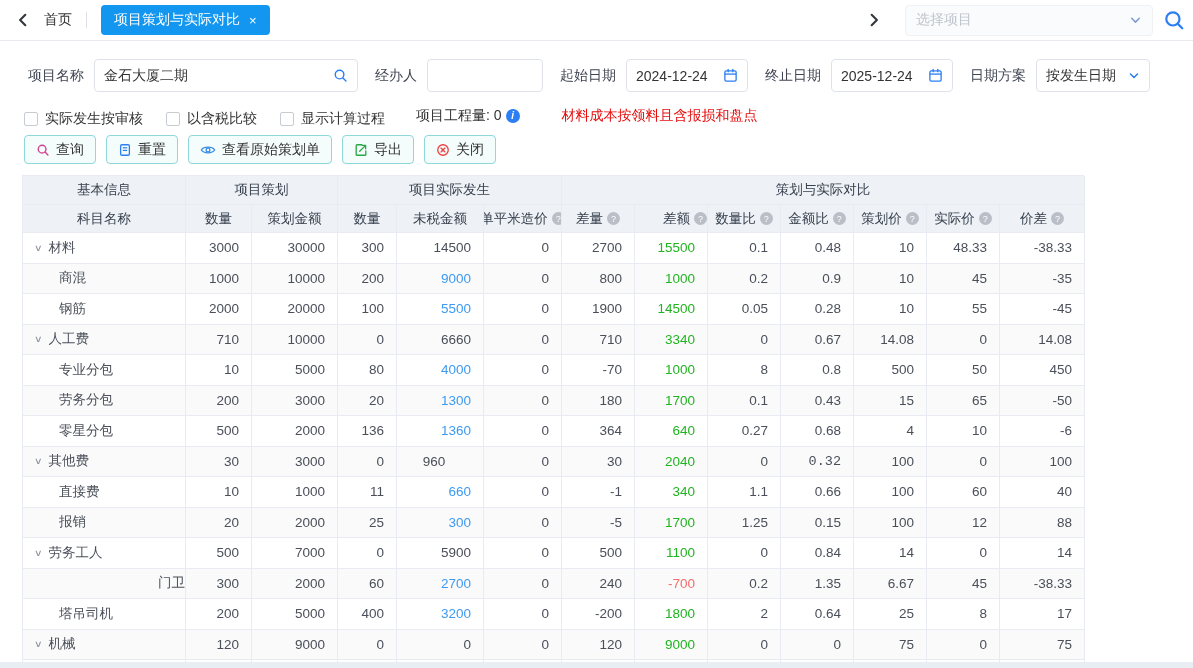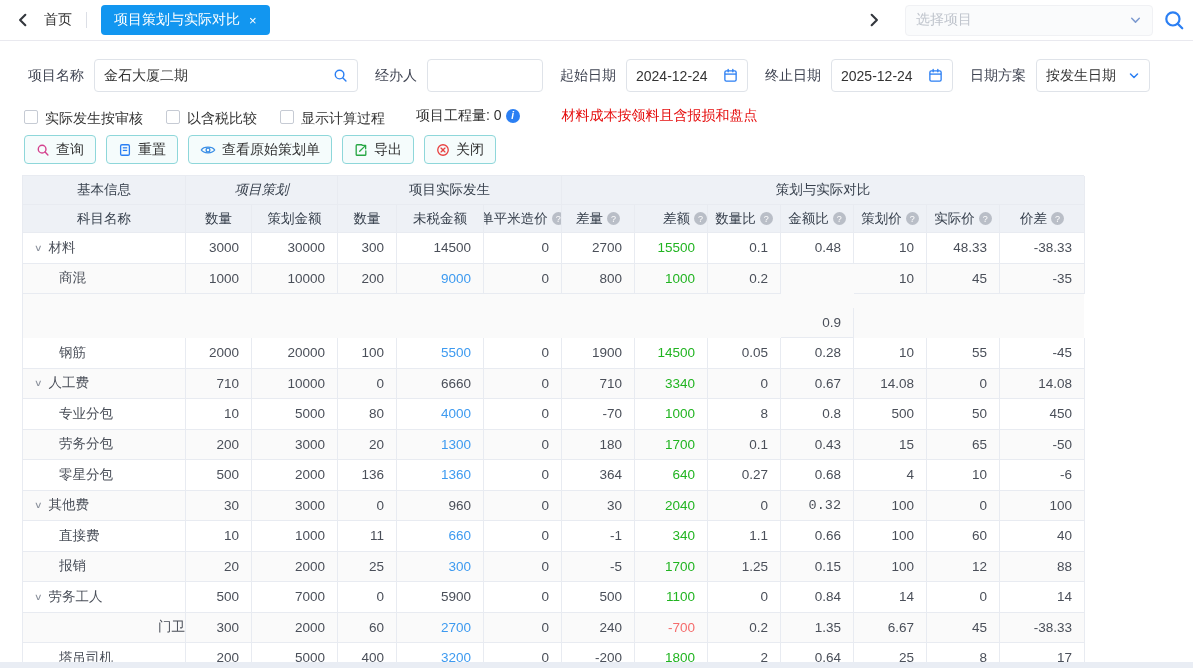--- a/index.html
+++ b/index.html
@@ -19,21 +19,21 @@
   
   .form-row { display:flex; align-items:center; margin:18px 0 0 28px; height:33px; }
   .f-label { font-size:14px; color:#404553; margin-right:10px; white-space:nowrap; }
   .f-input { height:33px; border:1px solid #dfe3e9; border-radius:4px; background:#fff; display:flex; align-items:center; padding:0 9px; margin-right:17px; }
   .f-input input { border:none; outline:none; flex:1; font-size:14px; color:#333; min-width:0; background:transparent; font-family:inherit; }
   .w-name { width:264px; } .w-handler { width:116px; } .w-date { width:122px; } .w-scheme { width:114px; }
   .f-ico { flex:none; margin-left:6px; display:flex; }
   .scheme-val { flex:1; font-size:14px; color:#333; }
   
   .check-row { display:flex; align-items:center; margin:14px 0 0 24px; height:19px; font-size:14px; }
-  .ckgroup { display:flex; margin-right:23px; cursor:pointer;margin-top:7px; }
+  .ckgroup { display:flex; align-items:center; margin-right:23px; cursor:pointer;margin-top:7px; }
   .cb { width:14px; height:14px; border:1px solid #c6cbd4; border-radius:2px; background:#fff; margin-right:7px; flex:none; }
   .qty-group { display:flex; align-items:center; margin-left:8px; }
   .info-ico { width:14px; height:14px; border-radius:50%; background:#2b7ff3; color:#fff; font-size:10px; font-weight:bold; display:flex; align-items:center; justify-content:center; margin-left:4px; font-style:italic; }
   .red-note { color:#e50e0e; margin-left:42px; }
   
   .btn-row { display:flex; align-items:center; margin:10px 0 0 24px; }
   .tbtn { height:29px; border:1px solid #8ed7da; border-radius:4px; background:#f5fcfc; display:inline-flex; align-items:center; gap:6px; padding:0 11px; margin-right:10px; font-size:14px; color:#333; cursor:pointer; font-family:inherit; }
   .bicon { display:flex; align-items:center; }
   
   .table { margin:11px 0 0 22px; width:1062px; border-left:1px solid #e8ebf1; border-top:1px solid #e8ebf1; font-size:13.5px; }
@@ -211,21 +211,21 @@
           <line x1="10.2" y1="5.8" x2="5.8" y2="10.2" stroke="#e84040" stroke-width="1.5" stroke-linecap="round"></line>
         </svg>
     </span>
     <span>关闭</span>
   </button>
 </div>
 
 <div class="table" id="cmp-table">
     <div class="trow grow">
       <div class="tcell th" style="width: 163px;">基本信息</div>
-      <div class="tcell th" style="width: 152px; font-style: italic;">项目策划</div>
+      <div class="tcell th" style="width: 152px;">项目策划</div>
       <div class="tcell th" style="width: 224px;">项目实际发生</div>
       <div class="tcell th" style="width: 523px;">策划与实际对比</div>
     </div>
     <div class="trow crow">
       <div class="tcell th" style="width: 163px;">
         <span>科目名称</span>
       </div>
       <div class="tcell th" style="width: 66px;">
         <span>数量</span>
       </div>
@@ -334,21 +334,21 @@
       </div>
       <div class="tcell num" style="width: 73px;">
         <span>800</span>
       </div>
       <div class="tcell num" style="width: 73px;">
         <span class="green">1000</span>
       </div>
       <div class="tcell num" style="width: 73px;">
         <span>0.2</span>
       </div>
-      <div class="tcell num" style="width: 73px; margin-top: 44px;">
+      <div class="tcell num" style="width: 73px;">
         <span>0.9</span>
       </div>
       <div class="tcell num" style="width: 73px;">
         <span>10</span>
       </div>
       <div class="tcell num" style="width: 73px;">
         <span>45</span>
       </div>
       <div class="tcell num" style="width: 85px;">
         <span>-35</span>
@@ -567,21 +567,21 @@
       </div>
       <div class="tcell num" style="width: 66px;">
         <span>30</span>
       </div>
       <div class="tcell num" style="width: 86px;">
         <span>3000</span>
       </div>
       <div class="tcell num" style="width: 59px;">
         <span>0</span>
       </div>
-      <div class="tcell num" style="width: 87px;">
+      <div class="tcell num" style="width: 87px; justify-content: center;">
         <span>960</span>
       </div>
       <div class="tcell num" style="width: 78px;">
         <span>0</span>
       </div>
       <div class="tcell num" style="width: 73px;">
         <span>30</span>
       </div>
       <div class="tcell num" style="width: 73px;">
         <span class="green">2040</span>

